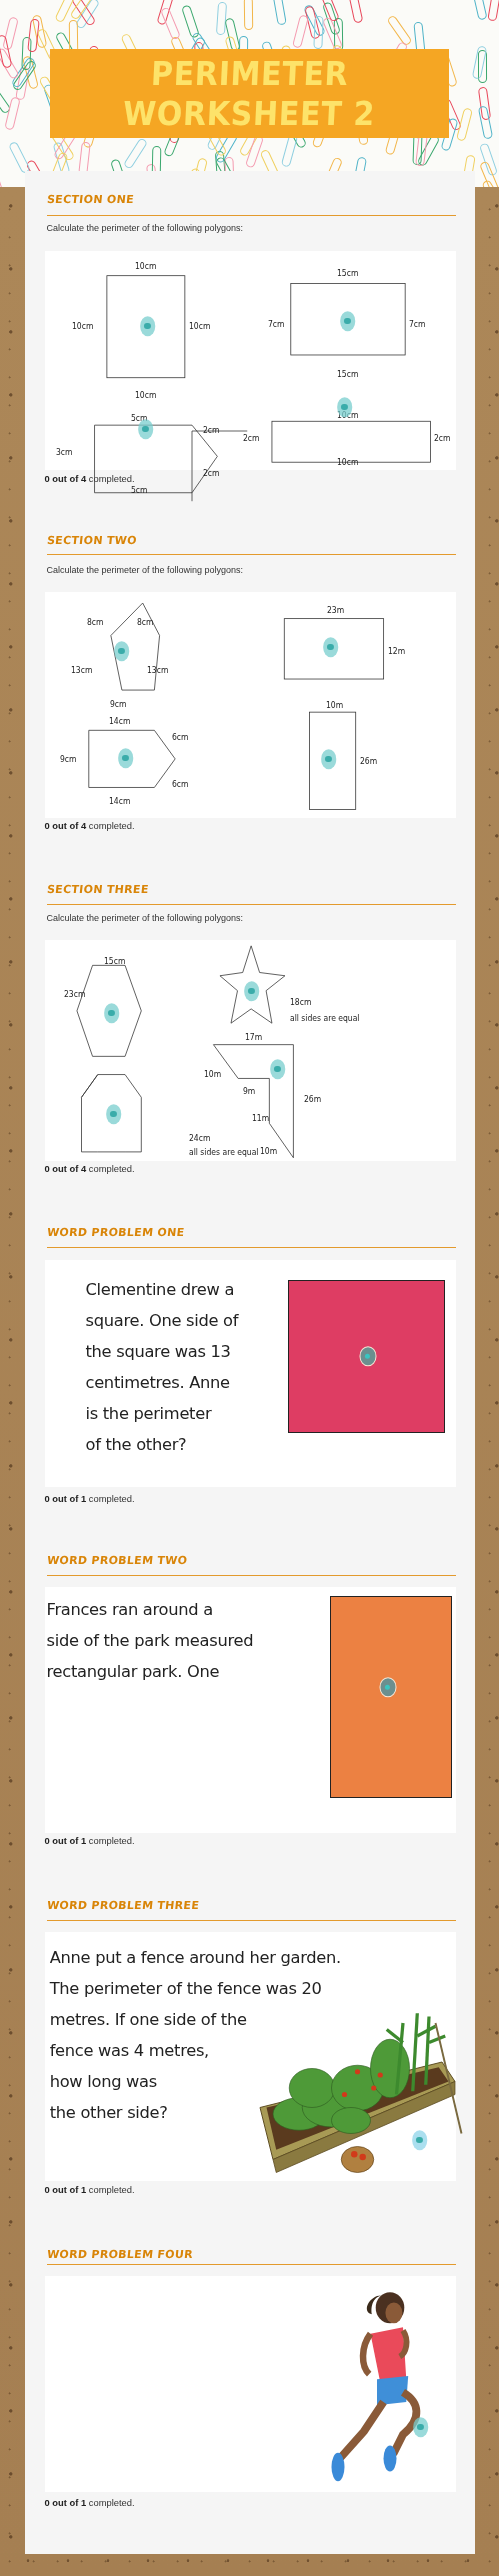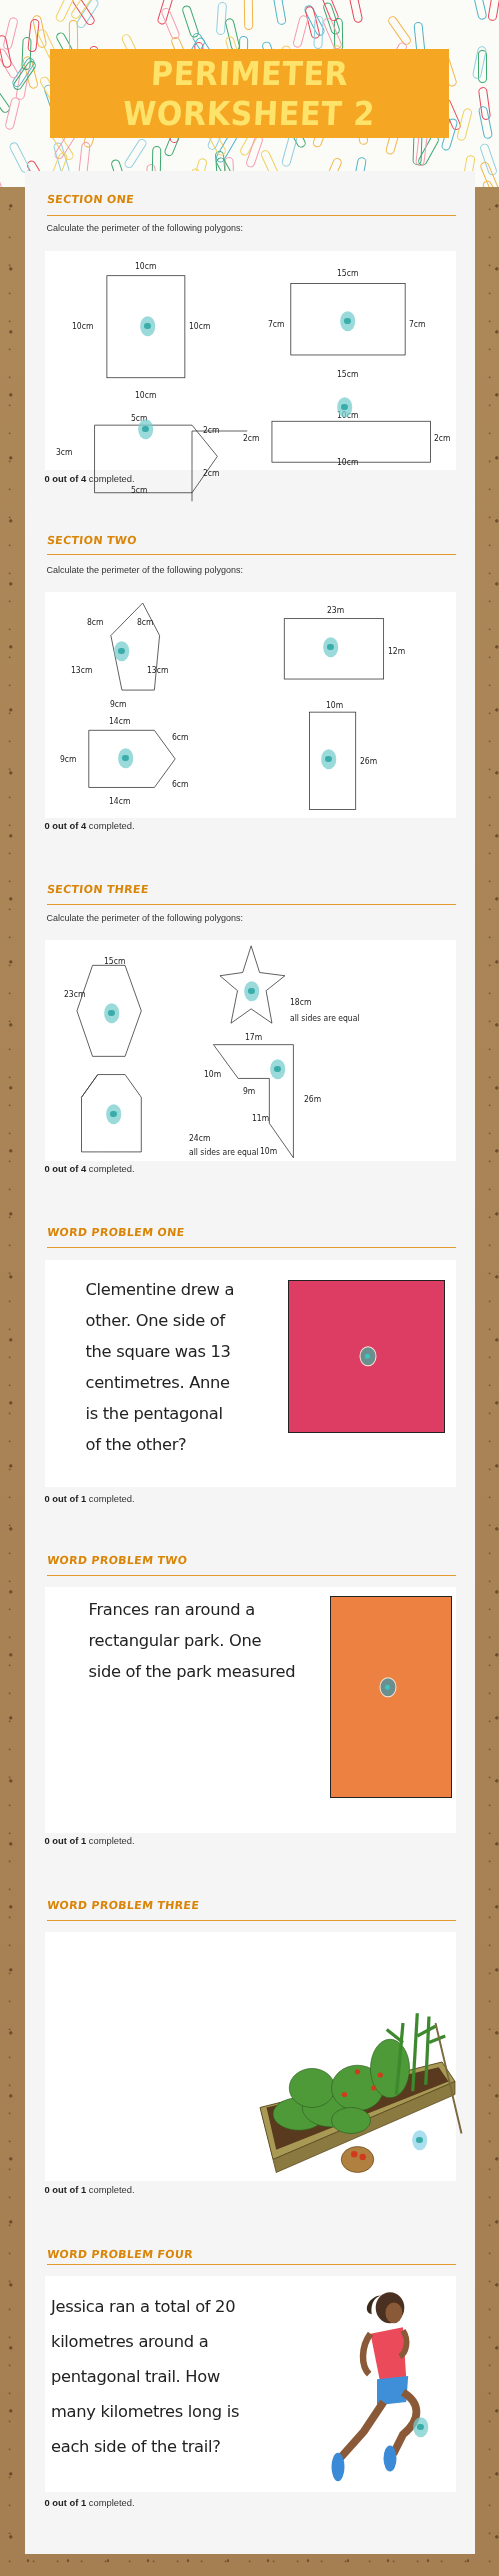--- a/index.html
+++ b/index.html
@@ -385,51 +385,59 @@
     </div>
     <div class="status" style="top:298px;"><b>0 out of 4</b><span> completed.</span></div>
   </div>
 
   <div class="section" style="top:1039px;">
     <div class="sec-title" style="top:16.3px;">WORD PROBLEM ONE</div>
     <div class="sec-rule" style="top:37px;"></div>
     <div class="diagram" style="top:50px;height:227px;">
       <div class="wp-text" style="left:41px;top:14.3px;font-size:16.3px;">
         <span>Clementine drew a</span>
-        <span>other. One side of</span>
+        <span>square. One side of</span>
         <span>the square was 13</span>
         <span>centimetres. Anne</span>
-        <span>is the pentagonal</span>
+        <span>is the perimeter</span>
         <span>of the other?</span>
       </div>
       <div class="swatch" style="left:243px;top:19.5px;width:157px;height:153px;background:#de3d63;"></div>
       <div class="hotspot ring" style="left:323px;top:96px;"></div>
     </div>
     <div class="status" style="top:283px;"><b>0 out of 1</b><span> completed.</span></div>
   </div>
 
   <div class="section" style="top:1357px;">
     <div class="sec-title" style="top:26px;">WORD PROBLEM TWO</div>
     <div class="sec-rule" style="top:47px;"></div>
     <div class="diagram" style="top:59px;height:246px;">
-      <div class="wp-text" style="left:2px;top:6.5px;font-size:16.3px;margin-left:42px;">
+      <div class="wp-text" style="left:2px;top:6.5px;font-size:16.3px;">
         <span>Frances ran around a</span>
+        <span>side of the park measured</span>
         <span>rectangular park. One</span>
-        <span>side of the park measured</span>
       </div>
       <div class="swatch" style="left:285px;top:9px;width:122px;height:202px;background:#ec8142;"></div>
       <div class="hotspot ring" style="left:343px;top:100px;"></div>
     </div>
     <div class="status" style="top:307px;"><b>0 out of 1</b><span> completed.</span></div>
   </div>
 
   <div class="section" style="top:1702px;">
     <div class="sec-title" style="top:26px;">WORD PROBLEM THREE</div>
     <div class="sec-rule" style="top:47px;"></div>
     <div class="diagram" style="top:59px;height:249px;">
+      <div class="wp-text" style="left:5.2px;top:10.4px;font-size:16.3px;">
+        <span>Anne put a fence around her garden.</span>
+        <span>The perimeter of the fence was 20</span>
+        <span>metres. If one side of the</span>
+        <span>fence was 4 metres,</span>
+        <span>how long was</span>
+        <span>the other side?</span>
+      </div>
       <svg class="garden" style="left:202px;top:78px;" width="221" height="169" viewBox="0 0 340 260">
         <polygon points="20,150 300,80 320,110 40,230" fill="#a89a55" stroke="#5a4a20" stroke-width="1.5"></polygon>
         <polygon points="40,230 320,110 320,130 45,250" fill="#8a7a40" stroke="#5a4a20" stroke-width="1.2"></polygon>
         <polygon points="30,150 295,88 310,110 45,215" fill="#5a3a1e"></polygon>
         <g fill="#4e9a38" stroke="#2e5d20" stroke-width="1">
           <ellipse cx="80" cy="160" rx="40" ry="25"></ellipse>
           <ellipse cx="130" cy="150" rx="45" ry="30"></ellipse>
           <ellipse cx="100" cy="120" rx="35" ry="30"></ellipse>
           <ellipse cx="170" cy="120" rx="40" ry="35"></ellipse>
           <ellipse cx="160" cy="170" rx="30" ry="20"></ellipse>
@@ -458,27 +466,20 @@
       </svg>
       <div class="hotspot" style="left:375px;top:208px;background:rgba(150,215,235,0.8);"></div>
     </div>
     <div class="status" style="top:311px;"><b>0 out of 1</b><span> completed.</span></div>
   </div>
 
   <div class="section" style="top:2040px;">
     <div class="sec-title" style="top:37px;">WORD PROBLEM FOUR</div>
     <div class="sec-rule" style="top:53px;"></div>
     <div class="diagram" style="top:65px;height:216px;">
-      <div class="wp-text" style="left:6.5px;top:13px;font-size:16.3px;line-height:35px;">
-        <span>Jessica ran a total of 20</span>
-        <span>kilometres around a</span>
-        <span>pentagonal trail. How</span>
-        <span>many kilometres long is</span>
-        <span>each side of the trail?</span>
-      </div>
       <svg class="runner" style="left:280px;top:11.7px;" width="117" height="202" viewBox="0 0 180 310">
         <path d="M95,10 C75,10 70,25 72,40 C60,38 62,20 80,12 Z" fill="#3a2a1a"></path>
         <ellipse cx="100" cy="30" rx="22" ry="24" fill="#4a3020"></ellipse>
         <ellipse cx="106" cy="38" rx="13" ry="16" fill="#8a5a38"></ellipse>
         <path d="M70,70 L120,60 L125,140 L85,145 Z" fill="#ea4a5a"></path>
         <path d="M70,70 C55,90 55,120 68,132" stroke="#8a5a38" stroke-width="10" fill="none"></path>
         <path d="M120,65 C130,80 125,100 115,105" stroke="#8a5a38" stroke-width="9" fill="none"></path>
         <path d="M80,140 L128,135 L125,175 L80,180 Z" fill="#3f8fd8"></path>
         <path d="M120,160 C145,175 150,200 120,225 L105,255" stroke="#8a5a38" stroke-width="12" fill="none"></path>
         <path d="M90,175 L60,220 L20,265" stroke="#8a5a38" stroke-width="12" fill="none"></path>

